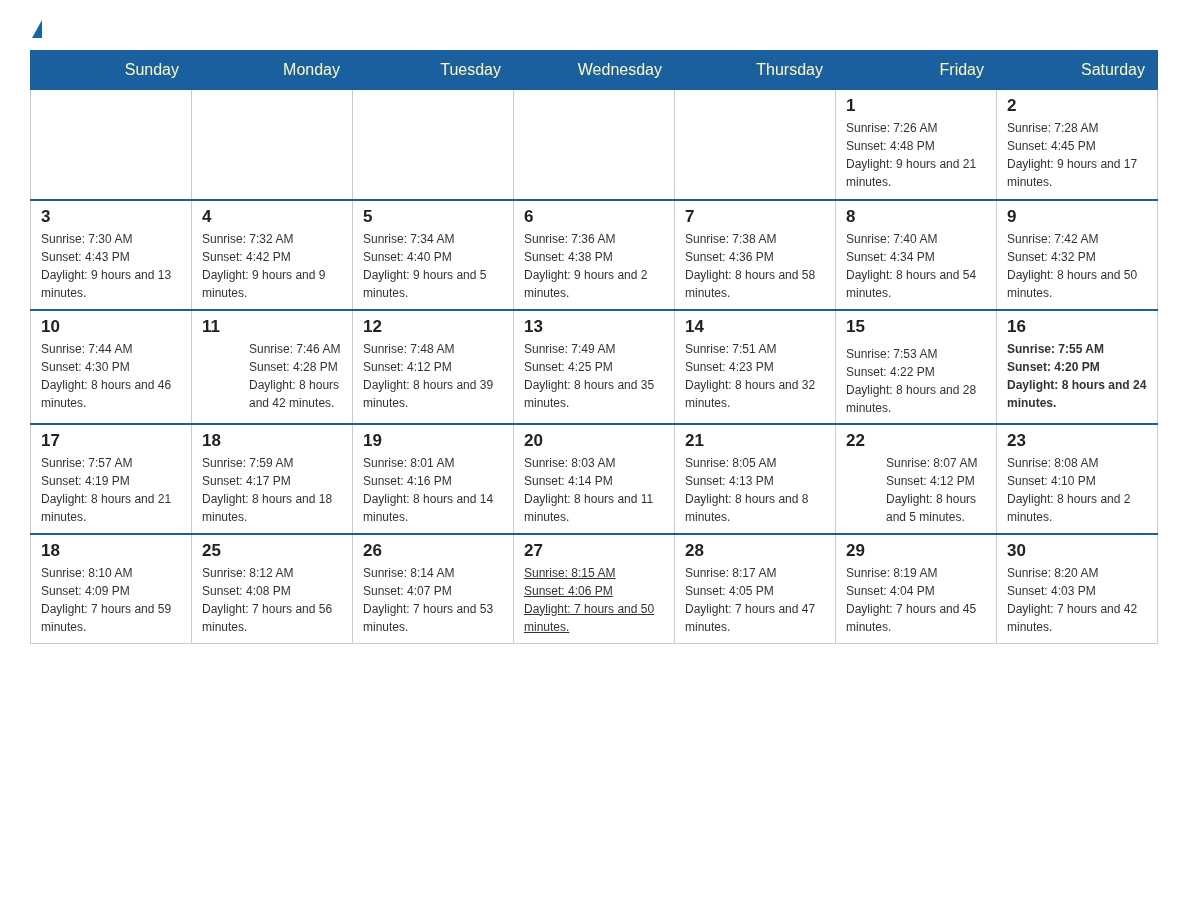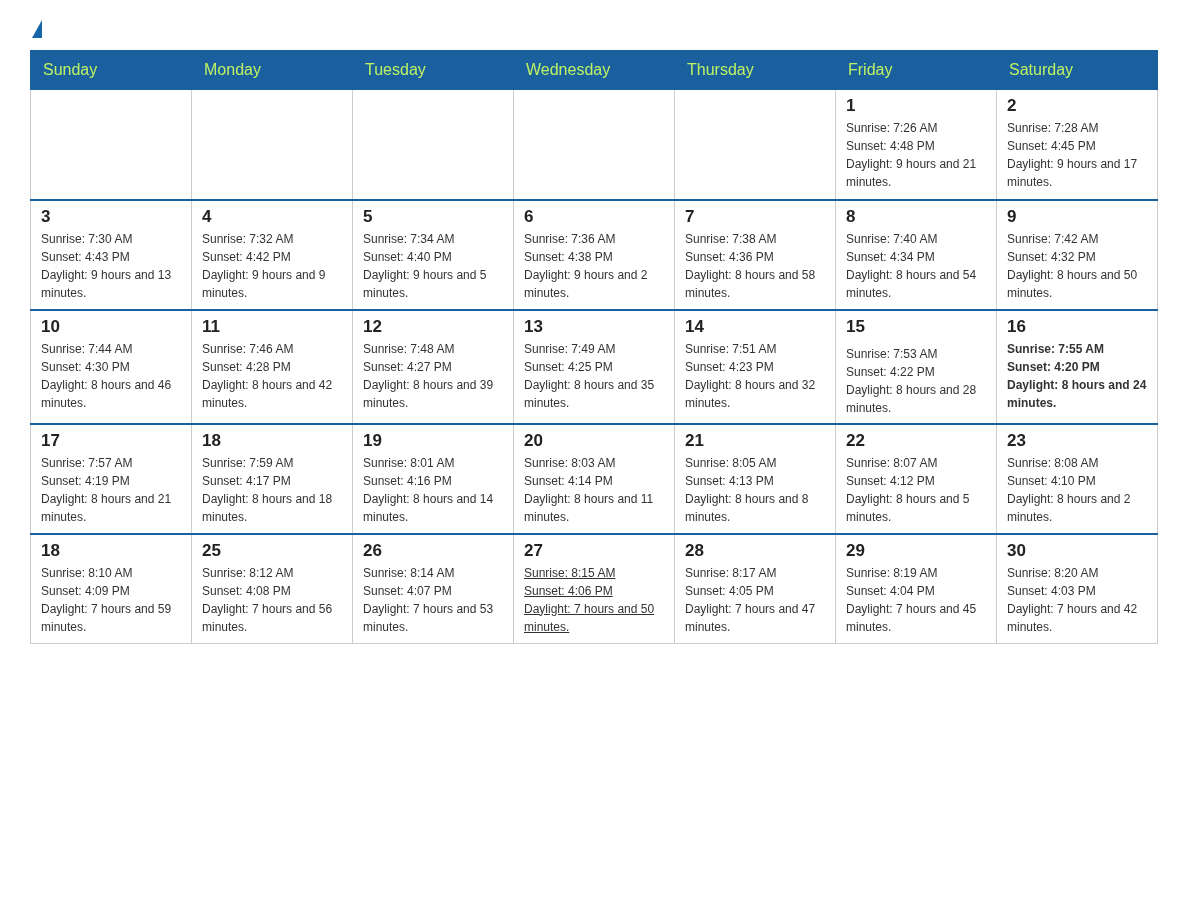--- a/index.html
+++ b/index.html
@@ -58,25 +58,25 @@
       color: #444;
       margin-top: 4px;
     }
     .calendar-table {
       width: 100%;
       border-collapse: collapse;
       margin-top: 12px;
     }
     .calendar-table th {
       background-color: #1a5f9e;
-      color: #bef264;
+      color: #fef9c3;
       font-size: 16px;
       font-weight: normal;
       padding: 10px 12px;
-      text-align: left;
+      text-align: right;
       border: 1px solid #1a5f9e;
     }
     .calendar-table td {
       border: 1px solid #ccc;
       vertical-align: top;
       padding: 6px 10px;
       width: 14.28%;
       min-height: 110px;
       height: 110px;
     }
@@ -196,28 +196,28 @@
       </tr>
       <tr class="row-border">
         <td>
           <span class="day-number">10</span>
           <div class="day-info" style="white-space: pre-line;">Sunrise: 7:44 AM
 Sunset: 4:30 PM
 Daylight: 8 hours and 46 minutes.</div>
         </td>
         <td>
           <span class="day-number">11</span>
-          <div class="day-info" style="white-space: pre-line;">Sunrise: 7:46 AM
+          <div class="day-info" style="white-space: pre-line; margin-left: 47px;">Sunrise: 7:46 AM
 Sunset: 4:28 PM
 Daylight: 8 hours and 42 minutes.</div>
         </td>
         <td>
           <span class="day-number">12</span>
           <div class="day-info" style="white-space: pre-line;">Sunrise: 7:48 AM
-Sunset: 4:27 PM
+Sunset: 4:12 PM
 Daylight: 8 hours and 39 minutes.</div>
         </td>
         <td>
           <span class="day-number">13</span>
           <div class="day-info" style="white-space: pre-line;">Sunrise: 7:49 AM
 Sunset: 4:25 PM
 Daylight: 8 hours and 35 minutes.</div>
         </td>
         <td>
           <span class="day-number">14</span>
@@ -264,21 +264,21 @@
 Daylight: 8 hours and 11 minutes.</div>
         </td>
         <td>
           <span class="day-number">21</span>
           <div class="day-info" style="white-space: pre-line;">Sunrise: 8:05 AM
 Sunset: 4:13 PM
 Daylight: 8 hours and 8 minutes.</div>
         </td>
         <td>
           <span class="day-number">22</span>
-          <div class="day-info" style="white-space: pre-line;">Sunrise: 8:07 AM
+          <div class="day-info" style="white-space: pre-line; margin-left: 40px;">Sunrise: 8:07 AM
 Sunset: 4:12 PM
 Daylight: 8 hours and 5 minutes.</div>
         </td>
         <td>
           <span class="day-number">23</span>
           <div class="day-info" style="white-space: pre-line;">Sunrise: 8:08 AM
 Sunset: 4:10 PM
 Daylight: 8 hours and 2 minutes.</div>
         </td>
       </tr>

